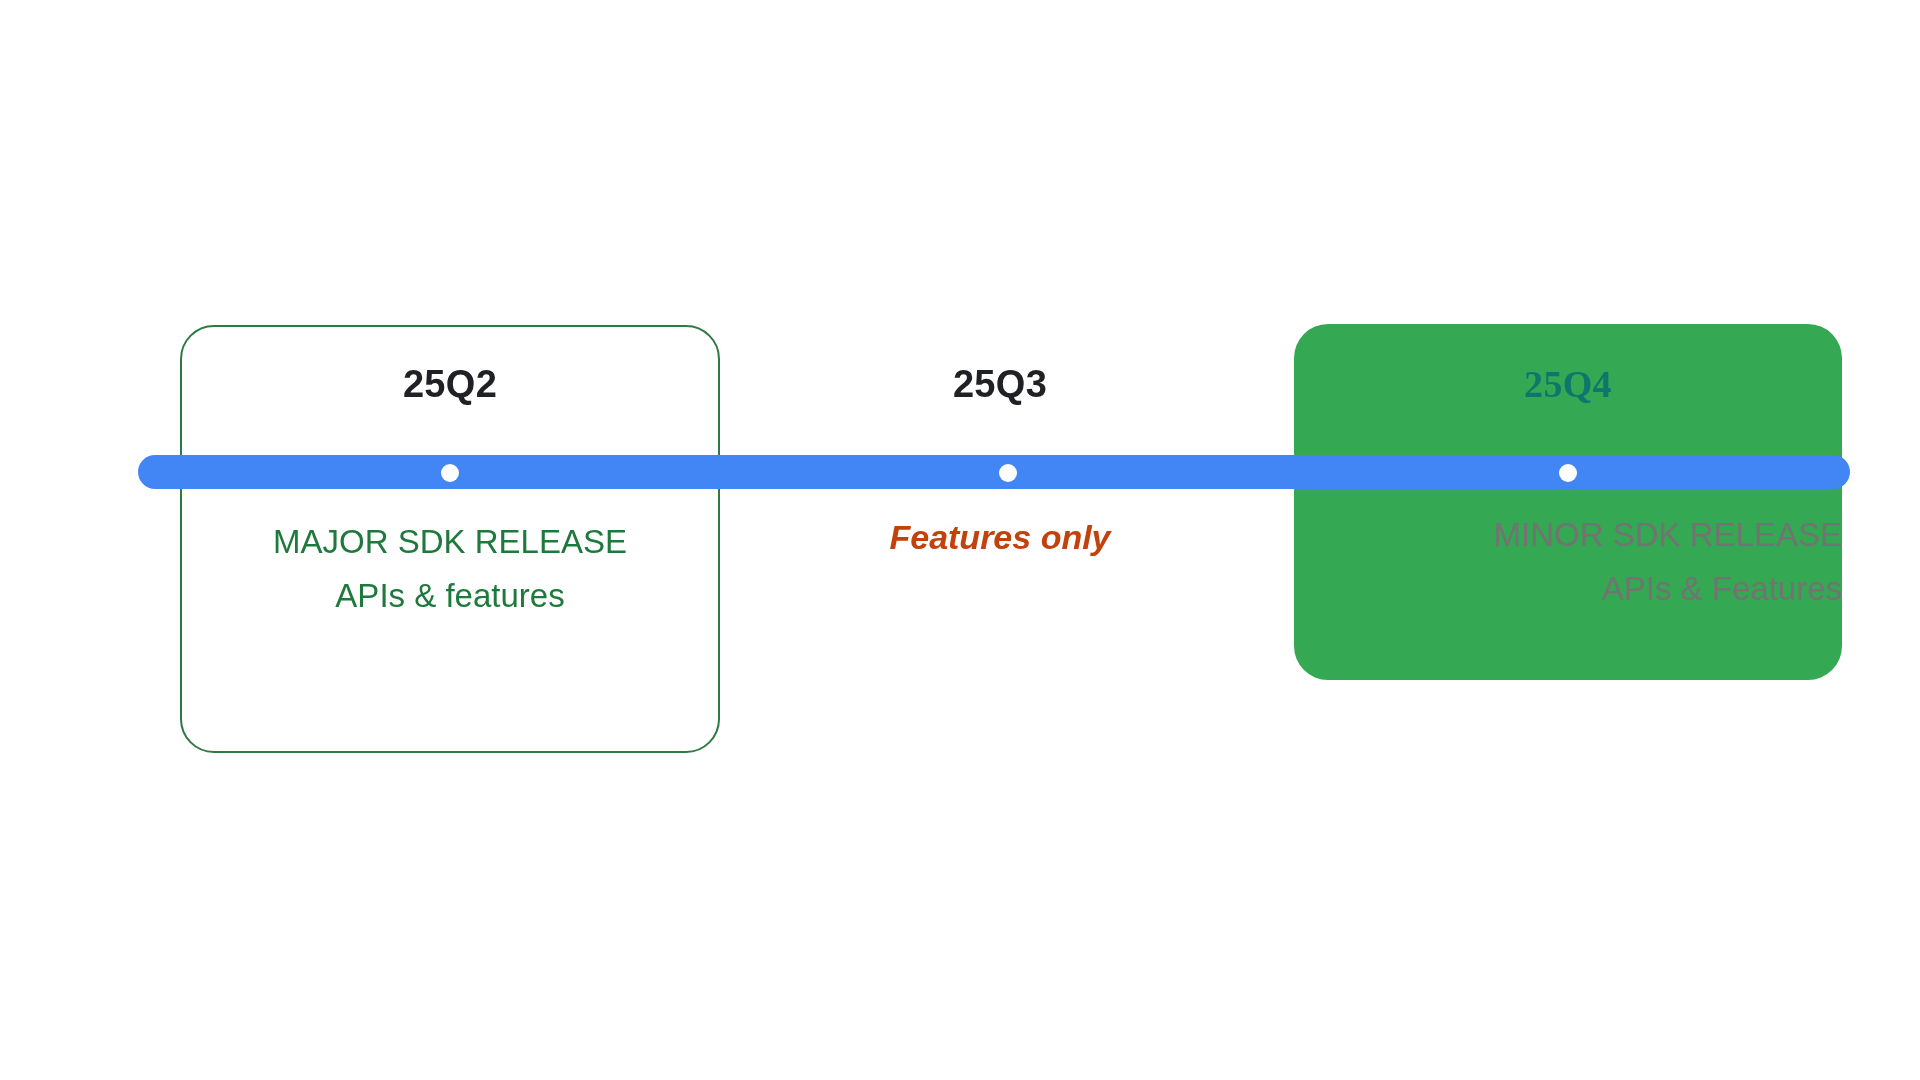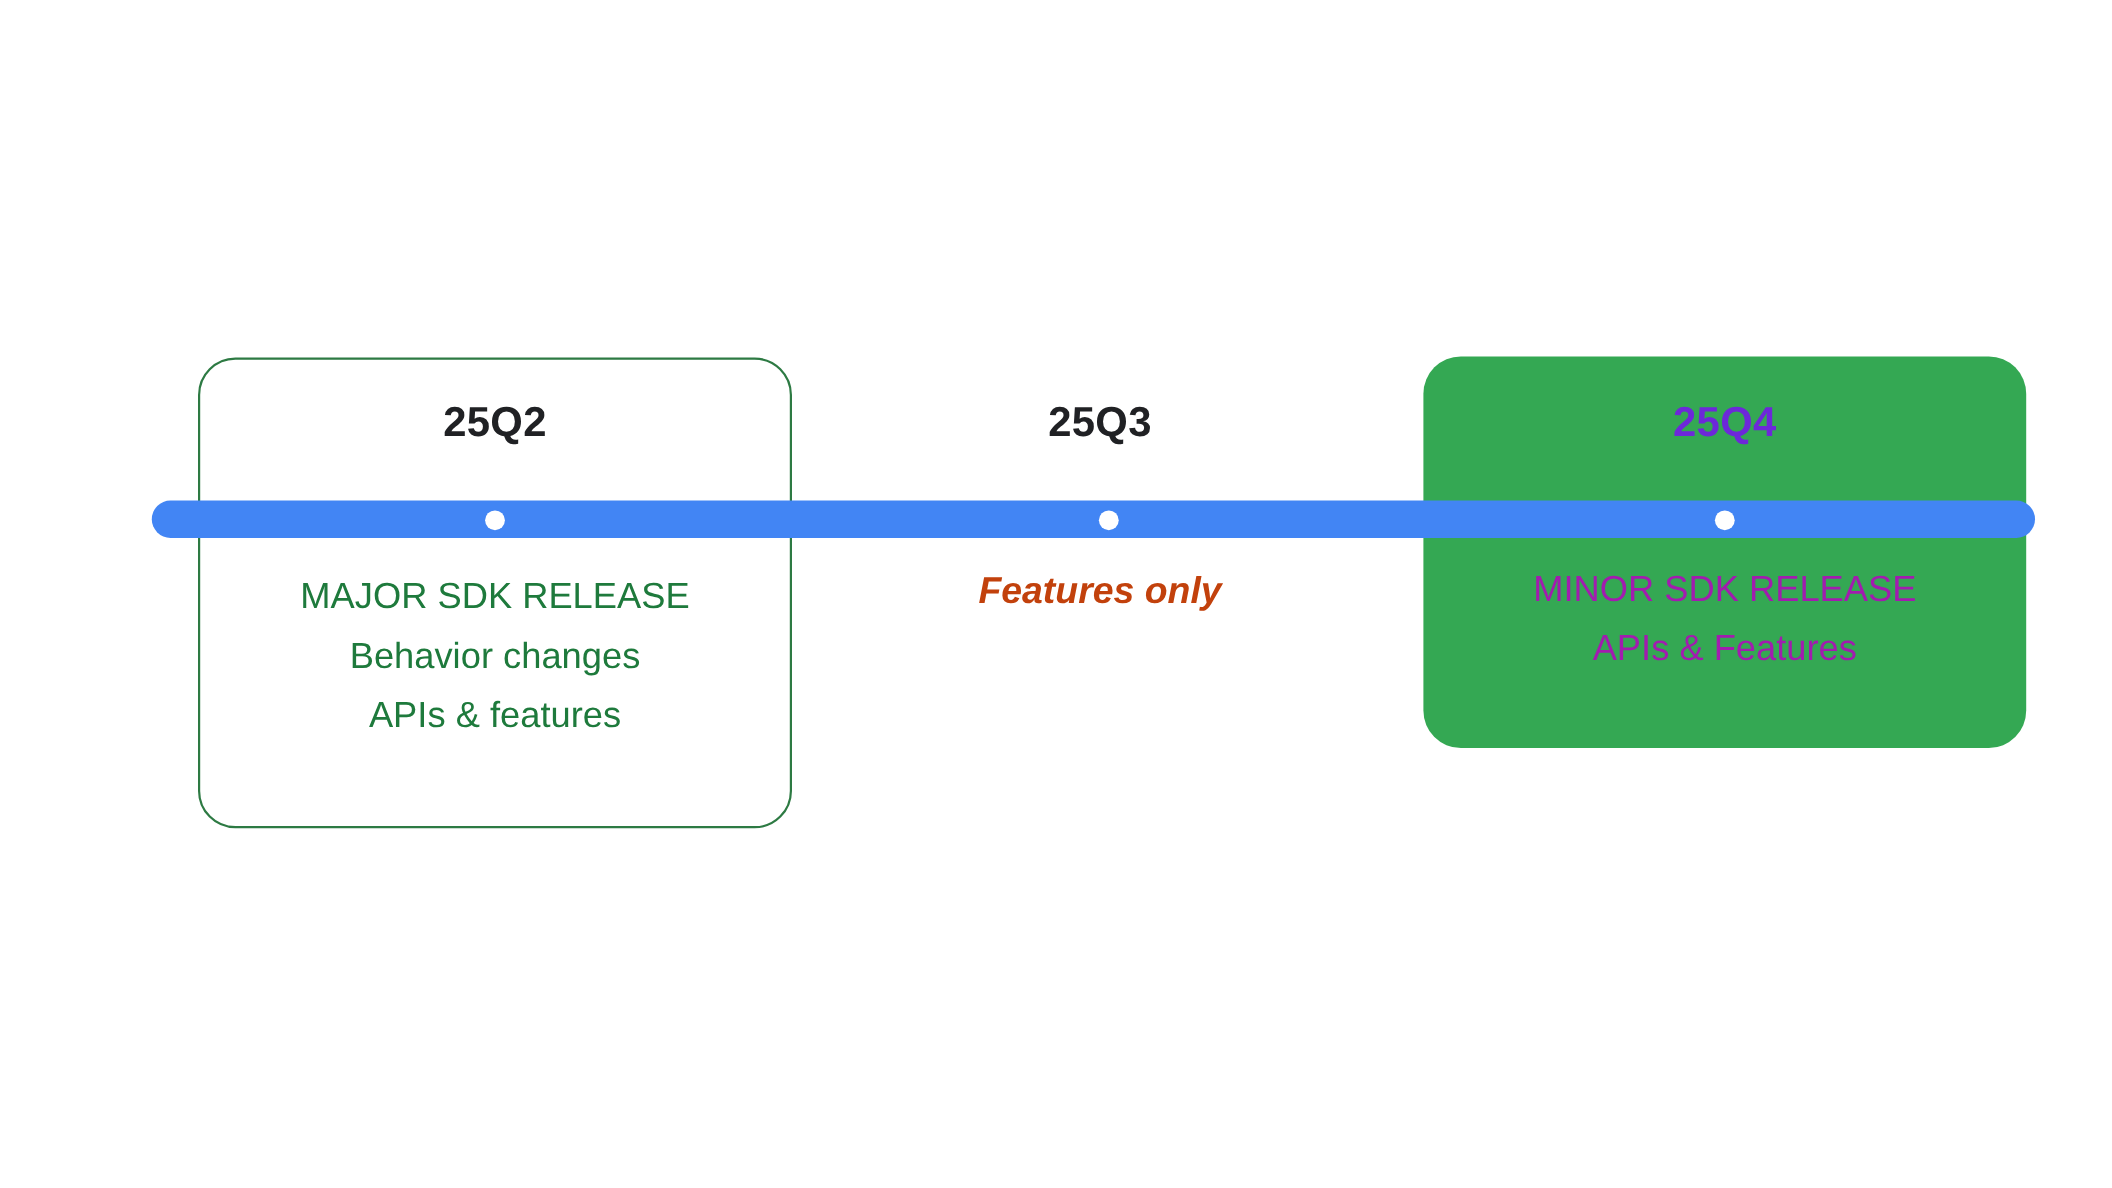--- a/index.html
+++ b/index.html
@@ -84,34 +84,34 @@
 
   .quarter-label {
     position: absolute;
     top: 365px;
     font-size: 38px;
     font-weight: bold;
     letter-spacing: 0.3px;
     line-height: 1;
     color: #202124;
   }
-  .quarter-label.on-green { color: #6d28d9; }
+  .quarter-label.on-green { color: #0f766e; font-family: Liberation Serif, serif; }
 
   .detail-block {
     position: absolute;
     top: 515px;
   }
 
   .detail-line {
     font-size: 33px;
     line-height: 1.64;
     color: #1e7a3c;
     white-space: nowrap;
   }
-  .detail-line.white { color: #a21caf; }
+  .detail-line.white { color: #737373; text-align: right; }
   .detail-line.italic-dark {
     color: #c2410c;
     font-style: italic;
     font-weight: bold;
     font-size: 34px;
   }
 
   .detail-block.q3 { top: 510px; }
   .detail-block.q4 { top: 508px; }
 </style>
@@ -127,21 +127,20 @@
   <div class="timeline-bar"></div>
 
   <div class="node-dot n1"></div>
   <div class="node-dot n2"></div>
   <div class="node-dot n3"></div>
 
   <div class="col col-q2">
     <div class="quarter-label" style="left:0; width:540px;">25Q2</div>
     <div class="detail-block" style="left:0; width:540px;">
       <div class="detail-line">MAJOR SDK RELEASE</div>
-      <div class="detail-line">Behavior changes</div>
       <div class="detail-line">APIs &amp; features</div>
     </div>
   </div>
 
   <div class="col col-q3">
     <div class="quarter-label" style="left:0; width:520px;">25Q3</div>
     <div class="detail-block q3" style="left:0; width:520px;">
       <div class="detail-line italic-dark">Features only</div>
     </div>
   </div>

